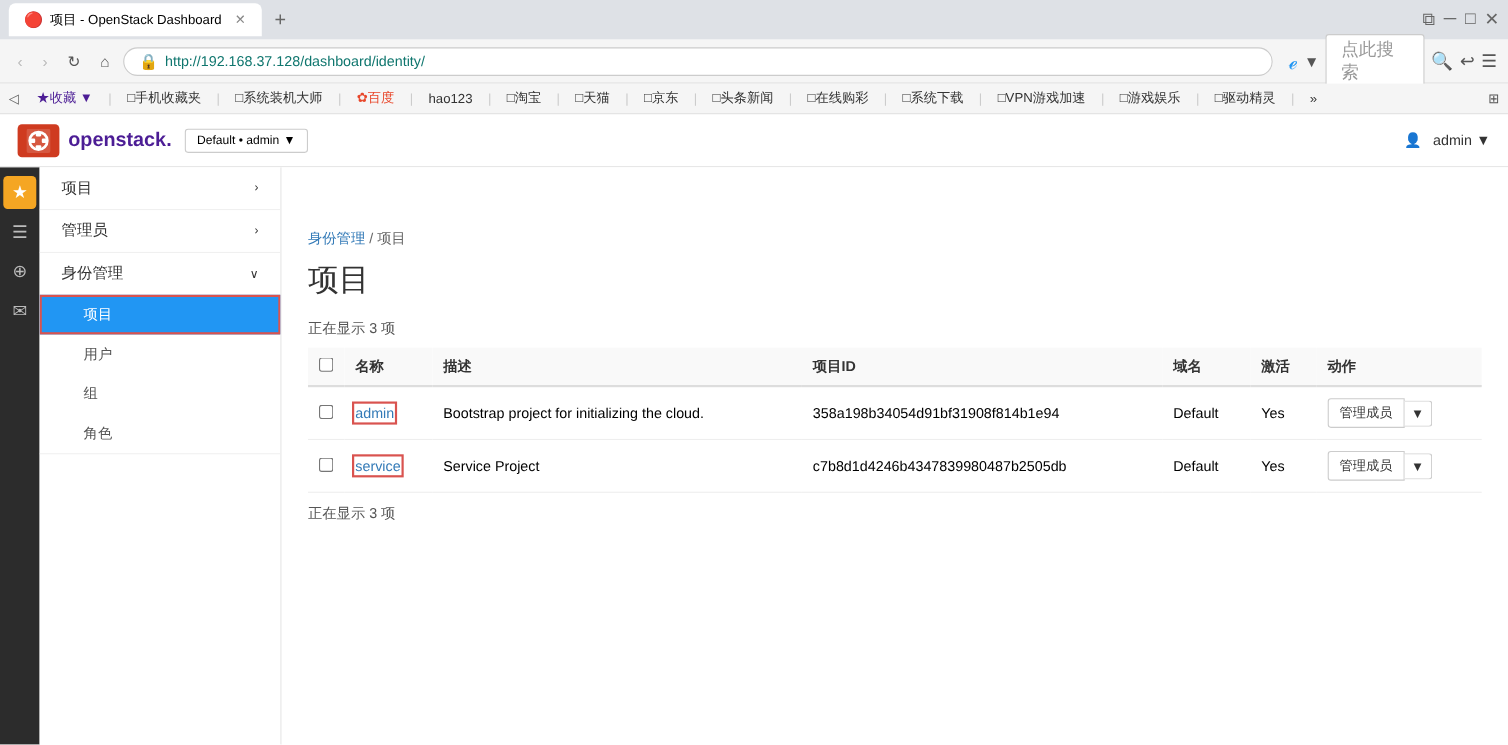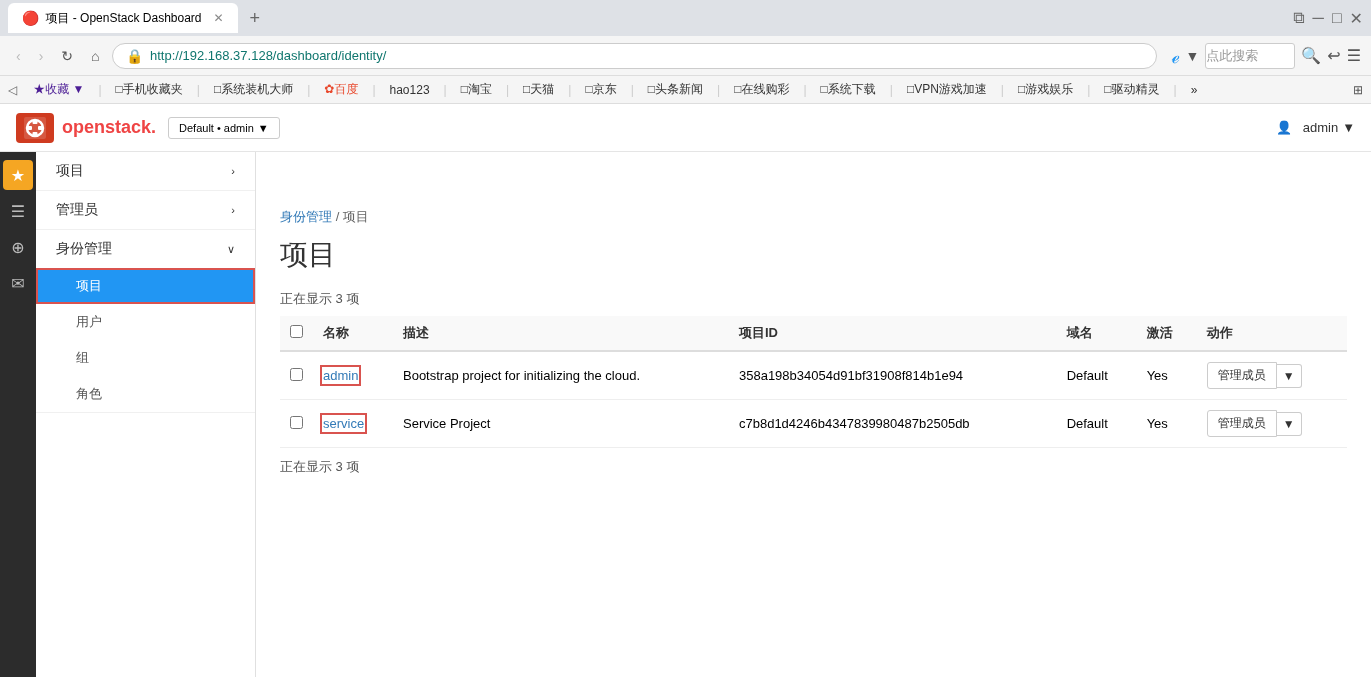--- a/index.html
+++ b/index.html
@@ -57,22 +57,22 @@
       align-items: center;
       gap: 6px;
     }
     .address-bar .secure-icon { color: #2d8a4e; font-size: 14px; }
     .address-text { color: #0f766e; flex: 1; }
     .nav-right { display: flex; align-items: center; gap: 6px; margin-left: 8px; }
     .search-box-nav {
       background: #fff;
       border: 1px solid #ccc;
       border-radius: 3px;
-      padding: 3px 0;
-      font-size: 13px;
+      padding: 3px 13px;
+      font-size: 16px;
       color: #999;
       width: 90px;
     }
     .bookmarks-bar {
       background: #f5f5f5;
       height: 28px;
       display: flex;
       align-items: center;
       padding: 0 8px;
       gap: 4px;
@@ -395,21 +395,21 @@
   <div style="background:#cf3b20; padding:4px 8px; border-radius:4px; display:flex; align-items:center; gap:4px;">
     <svg width="22" height="22" viewBox="0 0 22 22" style="display:block;">
       <rect x="0" y="0" width="22" height="22" rx="2" fill="#fff" opacity="0.15"></rect>
       <circle cx="11" cy="11" r="8" fill="none" stroke="#fff" stroke-width="2.5"></circle>
       <rect x="3" y="9" width="5" height="4" rx="1" fill="#fff"></rect>
       <rect x="14" y="9" width="5" height="4" rx="1" fill="#fff"></rect>
       <rect x="8.5" y="3" width="5" height="4" rx="1" fill="#fff"></rect>
       <rect x="8.5" y="15" width="5" height="4" rx="1" fill="#fff"></rect>
     </svg>
   </div>
-  <span style="color:#ef4444; font-size:18px;">openstack.</span>
+  <span style="color:#4c1d95; font-size:18px;">openstack.</span>
 </div>
         <button class="domain-selector">
           <span>Default • admin</span>
           <span>▼</span>
         </button>
       </div>
       <div class="app-header-right">
         <span style="color:#555;">👤</span>
         <div class="user-menu">
           <span>admin</span>

